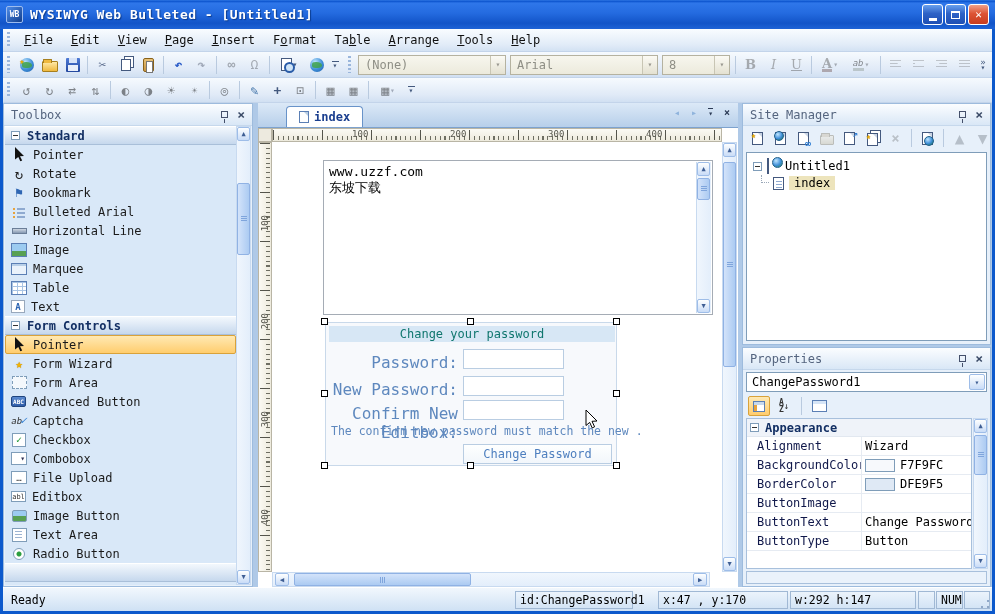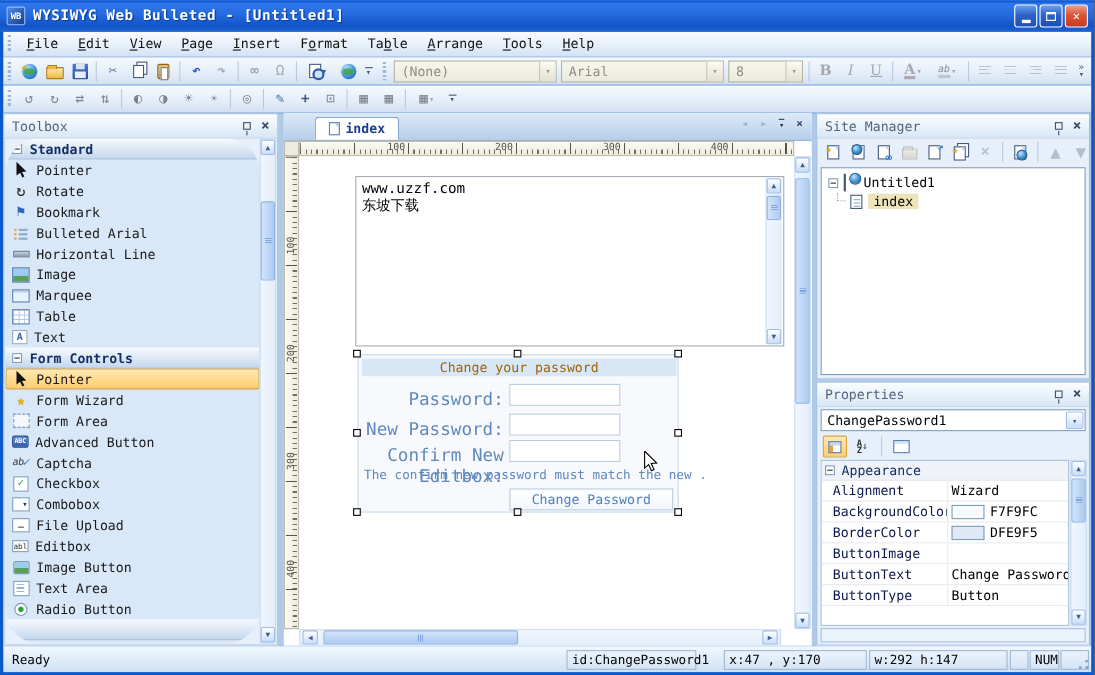--- a/index.html
+++ b/index.html
@@ -80,21 +80,21 @@
     background:repeating-linear-gradient(180deg,#7FA5DC 0 1px,rgba(0,0,0,0) 1px 2px);}
   .sb-h { position:absolute; height:15px; background:linear-gradient(#F0F6FD,#E3EEFB); border:1px solid #C8DAF0;}
   .sb-btn-h { position:absolute; top:0; width:14px; height:13px; background:linear-gradient(#FEFFFF,#C9DCF7);
     border:1px solid #9EBDE8; border-radius:2px; color:#3E5E94; font-size:7px; display:flex; align-items:center; justify-content:center;}
   .sb-thumb-h { position:absolute; top:0; height:13px; background:linear-gradient(#D3E3FA,#ACCBF2); border:1px solid #90B2E4; border-radius:2px;}
   .sb-thumb-h:after { content:""; position:absolute; top:3px; left:50%; height:6px; width:5px; margin-left:-3px;
     background:repeating-linear-gradient(90deg,#7FA5DC 0 1px,rgba(0,0,0,0) 1px 2px);}
 
   
   .toolbox { left:3px; top:103px; width:250px; height:484px; }
-  .tlist { position:absolute; left:1px; top:22px; right:16px; bottom:1px; background:#D9E8F8; overflow:hidden; font-size:12px;border-radius:31px;}
+  .tlist { position:absolute; left:1px; top:22px; right:16px; bottom:1px; background:#D9E8F8; overflow:hidden; font-size:12px;}
   .tsec { height:19px; background:linear-gradient(#F3F8FD,#C6D8ED); border-top:1px solid #FFF; border-bottom:1px solid #A9BFD9;
     color:#132F63; font-weight:bold; display:flex; align-items:center; gap:7px; padding-left:6px; }
   .minusbox { width:9px; height:9px; border:1px solid #7F9DB9; background:#fff; position:relative; flex:none;}
   .minusbox:after { content:""; position:absolute; left:1px; top:3px; width:5px; height:1px; background:#333;}
   .titem { height:19px; display:flex; align-items:center; gap:6px; padding-left:5px; color:#1a1a1a; border:1px solid rgba(0,0,0,0);}
   .titem.sel { background:linear-gradient(#FFE9B3,#FFCD6E); border:1px solid #D9A23A; border-radius:2px;}
   .ticon { width:16px; height:15px; display:inline-flex; align-items:center; justify-content:center; flex:none; font-size:12px; position:relative;}
   .ptr-svg { display:block; }
   .i-rotate { color:#222; font-size:14px;}
   .i-bookmark { color:#2F66B3; font-size:13px;}
@@ -144,21 +144,21 @@
     background:repeating-linear-gradient(180deg,#55554C 0 1px,rgba(0,0,0,0) 1px 49px);}
   .rlv { position:absolute; left:-9px; width:30px; font-size:9px; color:#55554C; text-align:right; transform:rotate(-90deg); z-index:2;}
   .viewport { position:absolute; left:14px; top:39px; width:450px; height:430px; background:#fff; overflow:hidden;}
 
   .cv-textbox { position:absolute; left:51px; top:18px; width:390px; height:155px; border:1px solid #A5ACB5; background:#fff;}
   .cv-textbox .txt { position:absolute; left:5px; top:2px; font-size:13px; color:#000; line-height:17px; white-space:pre;}
   .tb-sb { position:absolute; right:1px; top:1px; bottom:1px; width:15px; background:linear-gradient(90deg,#F0F6FD,#E3EEFB); border-left:1px solid #C8DAF0;}
 
   .cv-form { position:absolute; left:53px; top:180px; width:292px; height:144px; background:#F7F9FC; border:1px solid #C9D9EA;}
   .cv-form .fhdr { position:absolute; left:3px; top:3px; width:286px; height:16px; background:#D7E7F5;
-    color:#a16207; font-size:12px; display:flex; align-items:center; justify-content:center;}
+    color:#0f766e; font-size:12px; display:flex; align-items:center; justify-content:center;}
   .flabel { position:absolute; width:130px; text-align:right; color:#5E88BE; font-size:16px; left:2px;}
   .finput { position:absolute; left:137px; width:101px; height:20px; background:#fff; border:1px solid #B9CDE2;}
   .fnote { position:absolute; left:5px; top:101px; color:#5E88BE; font-size:11.5px; white-space:nowrap;}
   .fbtn { position:absolute; left:137px; top:121px; width:149px; height:20px; background:linear-gradient(#FEFFFF,#F2F6FB);
     border:1px solid #B9CDE2; color:#4E7FBF; font-size:12px; display:flex; align-items:center; justify-content:center;}
   .handle { position:absolute; width:7px; height:7px; background:#fff; border:1px solid #000; z-index:5;}
   .cursor { position:absolute; left:313px; top:268px; z-index:6;}
 
   
   .sitemgr { left:742px; top:103px; width:249px; height:242px; }
@@ -192,21 +192,21 @@
     background:linear-gradient(#FEFFFF,#C9DCF7); color:#3E5E94; font-size:8px; display:flex; align-items:center; justify-content:center;}
   .ptb { height:24px; display:flex; align-items:center; gap:3px; padding-left:5px;}
   .ptbtn { width:22px; height:20px; display:flex; align-items:center; justify-content:center;}
   .ptbtn.on { background:linear-gradient(#FFE9B3,#FFCD6E); border:1px solid #D9A23A; border-radius:2px;}
   .catico { width:12px; height:11px; background:linear-gradient(90deg,#E8A33D 3px,#fff 3px); border:1px solid #5B7FB5;
     box-shadow:inset 0 3px 0 #C6D8ED;}
   .sortico { font-size:8px; font-weight:bold; color:#333; line-height:7px; text-align:center;}
   .pagesico { width:15px; height:12px; border:1px solid #5B7FB5; background:linear-gradient(#D6E5F7 3px,#fff 3px);}
   .pgrid { position:absolute; left:3px; top:70px; right:18px; bottom:17px; background:#fff; border:1px solid #A8C0DC; overflow:hidden; font-size:12px;}
   .pcat { height:18px; display:flex; align-items:center; gap:6px; padding-left:3px; background:#EFF3F9;
-    color:#132F63; font-weight:normal; border-bottom:1px solid #E2E8F0;}
+    color:#132F63; font-weight:bold; border-bottom:1px solid #E2E8F0;}
   .prow { height:19px; display:flex; align-items:center; border-bottom:1px solid #E6EBF2; padding-left:10px;}
   .pname { width:104px; color:#10184A; overflow:hidden; white-space:nowrap; flex:none;}
   .pval { flex:1; border-left:1px solid #E6EBF2; align-self:stretch; display:flex; align-items:center; padding:0 3px; color:#000;
     overflow:hidden; white-space:nowrap;}
   .pval.num { justify-content:flex-end; }
   .sw { width:30px; height:13px; border:1px solid #7F9DB9; margin-right:5px; flex:none;}
   .sw-bg { background:#F7F9FC; } .sw-bd { background:#DFE9F5; }
   .pdesc { position:absolute; left:3px; bottom:2px; right:3px; height:13px; background:#EAF2FB; border:1px solid #A8C0DC;}
 
   

